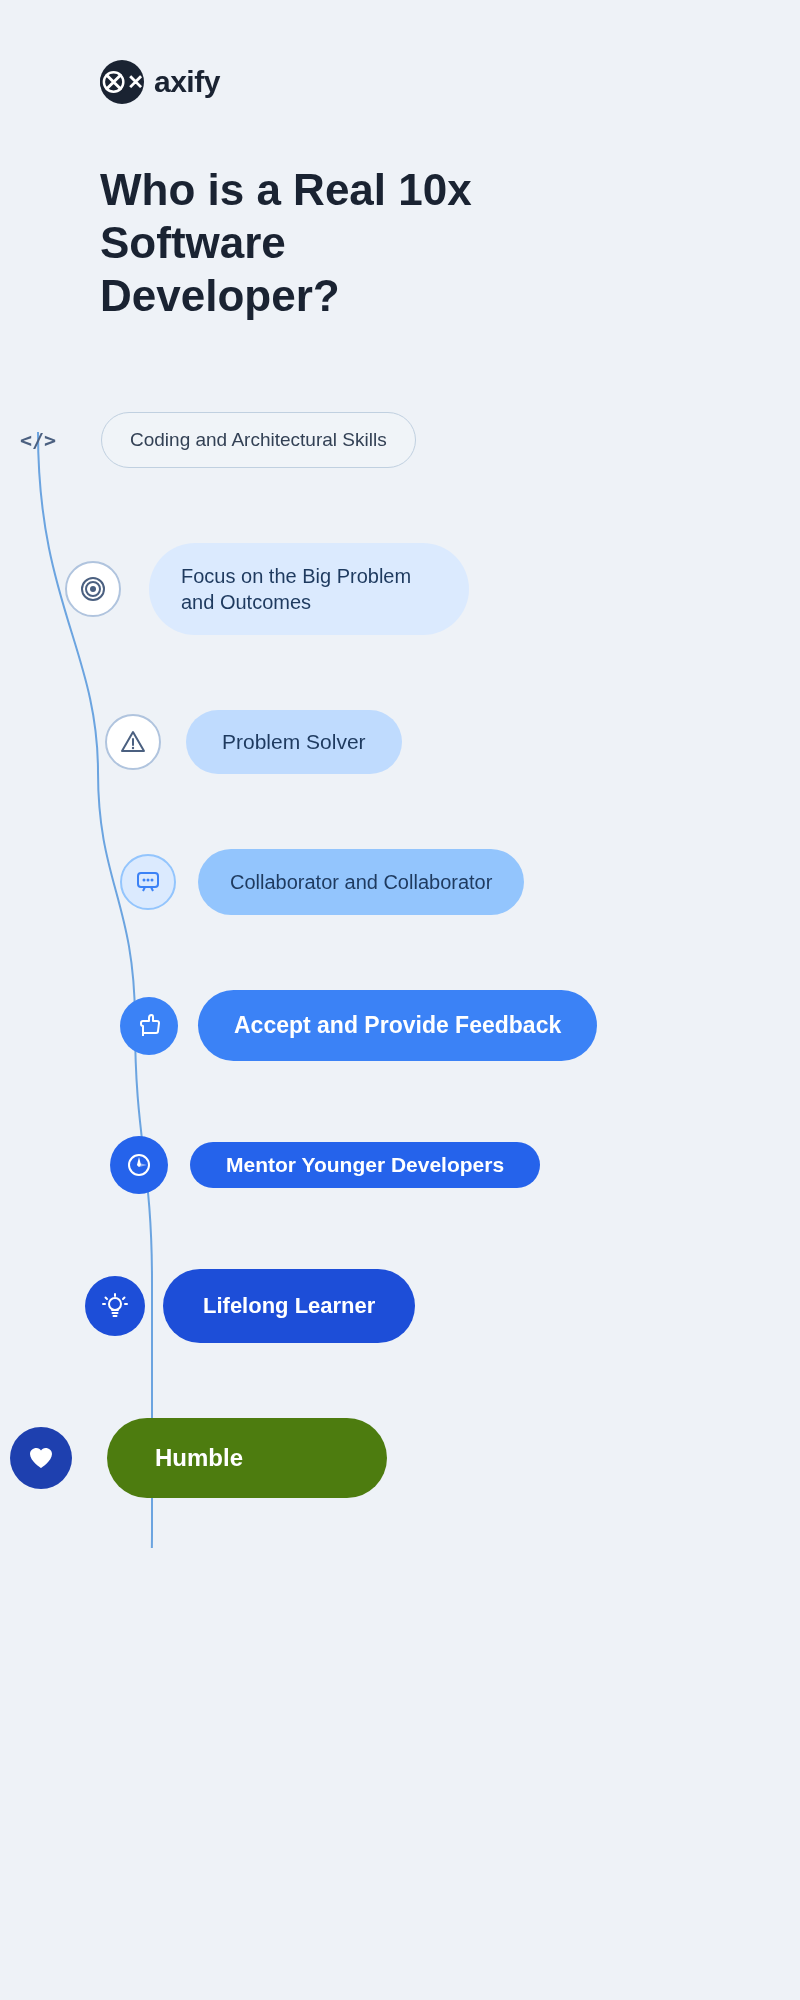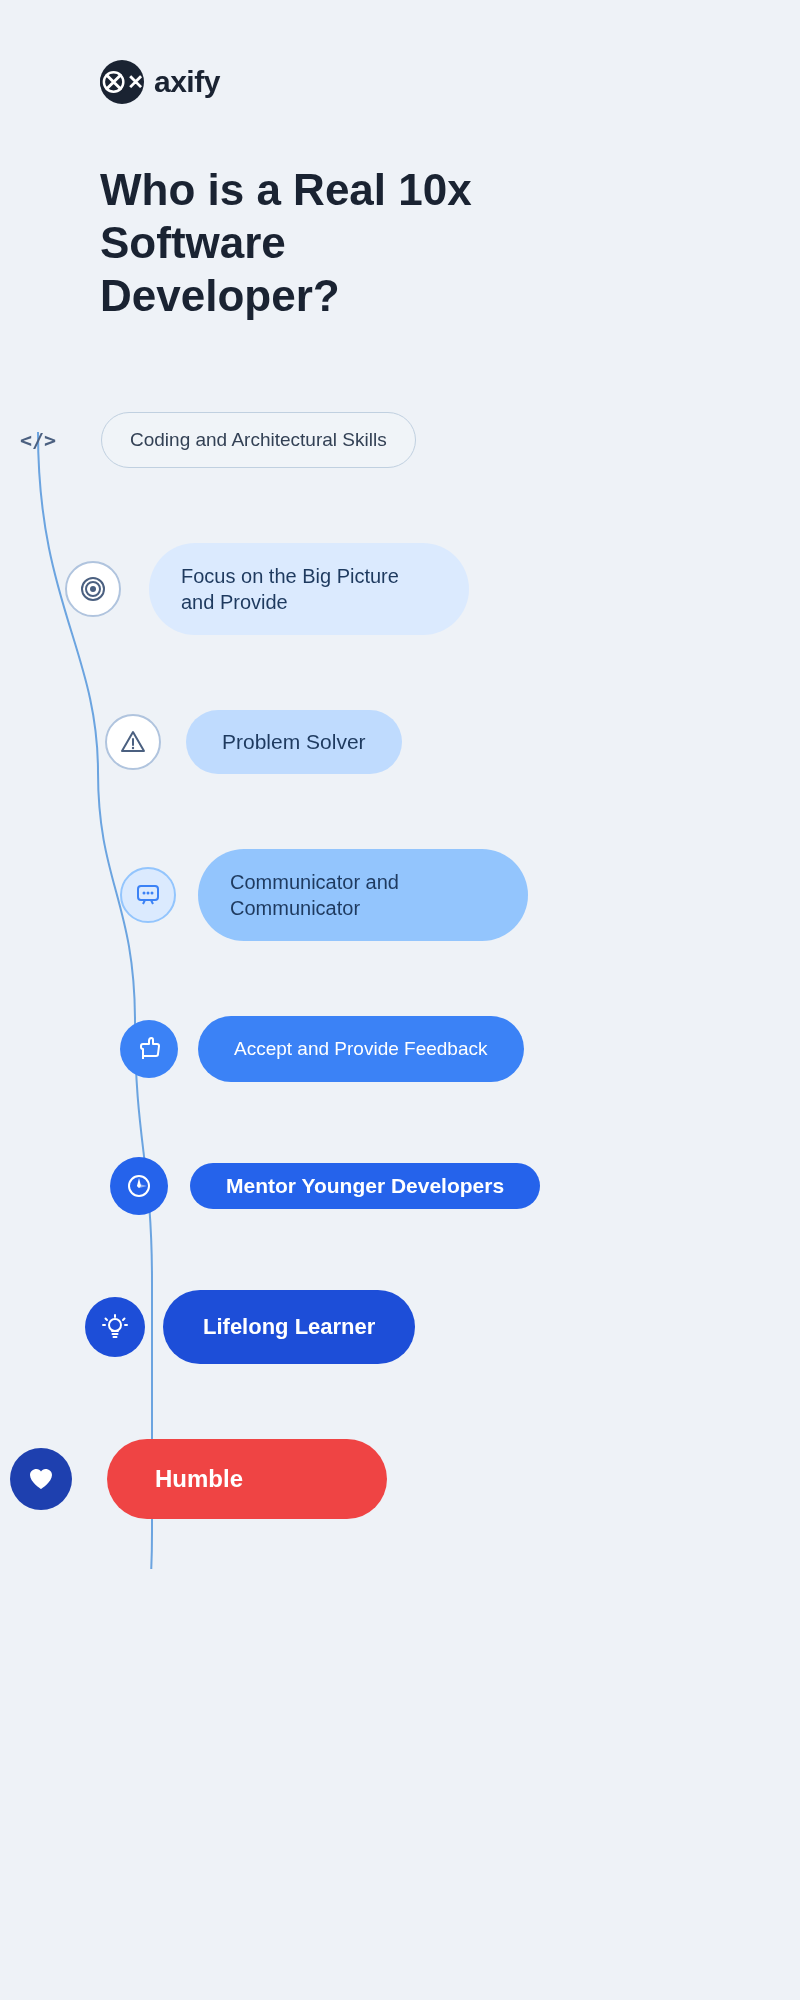--- a/index.html
+++ b/index.html
@@ -119,21 +119,21 @@
     </div>
 
     <div style="display:flex; align-items:center; margin-bottom:75px; position:relative; z-index:2; padding-left:65px;">
       <div style="width:56px;height:56px;border-radius:50%;background:white;border:2px solid #b0c4de;display:flex;align-items:center;justify-content:center;flex-shrink:0;">
         <svg width="26" height="26" viewBox="0 0 26 26" fill="none">
           <circle cx="13" cy="13" r="11" stroke="#4b6080" stroke-width="2"></circle>
           <circle cx="13" cy="13" r="7" stroke="#4b6080" stroke-width="2"></circle>
           <circle cx="13" cy="13" r="3" fill="#4b6080"></circle>
         </svg>
       </div>
-      <div style="background:#dbeafe;border-radius:50px;padding:20px 32px;margin-left:28px;font-size:20px;font-weight:500;color:#1e3a5f;line-height:1.3;max-width:320px;">Focus on the Big Picture and Provide</div>
+      <div style="background:#dbeafe;border-radius:50px;padding:20px 32px;margin-left:28px;font-size:20px;font-weight:500;color:#1e3a5f;line-height:1.3;max-width:320px;">Focus on the Big Problem and Outcomes</div>
     </div>
 
     <div style="display:flex; align-items:center; margin-bottom:75px; position:relative; z-index:2; padding-left:105px;">
       <div style="width:56px;height:56px;border-radius:50%;background:white;border:2px solid #b0c4de;display:flex;align-items:center;justify-content:center;flex-shrink:0;">
         <svg width="26" height="26" viewBox="0 0 26 26" fill="none">
           <path d="M13 3 L24 22 L2 22 Z" stroke="#4b6080" stroke-width="2" fill="none" stroke-linejoin="round"></path>
           <line x1="13" y1="10" x2="13" y2="16" stroke="#4b6080" stroke-width="2" stroke-linecap="round"></line>
           <circle cx="13" cy="19" r="1.2" fill="#4b6080"></circle>
         </svg>
       </div>
@@ -143,30 +143,30 @@
     <div style="display:flex; align-items:center; margin-bottom:75px; position:relative; z-index:2; padding-left:120px;">
       <div style="width:56px;height:56px;border-radius:50%;background:#dbeafe;border:2px solid #93c5fd;display:flex;align-items:center;justify-content:center;flex-shrink:0;">
         <svg width="26" height="26" viewBox="0 0 26 26" fill="none">
           <rect x="3" y="4" width="20" height="14" rx="3" stroke="#3b82f6" stroke-width="2" fill="none"></rect>
           <path d="M8 22 L10 18 L16 18 L18 22" stroke="#3b82f6" stroke-width="2" fill="none" stroke-linejoin="round"></path>
           <circle cx="9" cy="11" r="1.5" fill="#3b82f6"></circle>
           <circle cx="13" cy="11" r="1.5" fill="#3b82f6"></circle>
           <circle cx="17" cy="11" r="1.5" fill="#3b82f6"></circle>
         </svg>
       </div>
-      <div style="background:#93c5fd;border-radius:50px;padding:20px 32px;margin-left:22px;font-size:20px;font-weight:500;color:#1e3a5f;line-height:1.3;max-width:330px;">Communicator and Communicator</div>
+      <div style="background:#93c5fd;border-radius:50px;padding:20px 32px;margin-left:22px;font-size:20px;font-weight:500;color:#1e3a5f;line-height:1.3;max-width:330px;">Collaborator and Collaborator</div>
     </div>
 
     <div style="display:flex; align-items:center; margin-bottom:75px; position:relative; z-index:2; padding-left:120px;">
       <div style="width:58px;height:58px;border-radius:50%;background:#3b82f6;display:flex;align-items:center;justify-content:center;flex-shrink:0;">
         <svg width="28" height="28" viewBox="0 0 28 28" fill="none">
           <path d="M8 24 L8 14 M8 14 C8 14, 6 14, 6 12 L6 11 C6 10, 7 9, 8 9 L14 9 L14 6 C14 4, 15 3, 16.5 3 C17.5 3, 18 3.8, 18 5 L18 9 L22 9 C23 9, 24 10, 24 11 L23 19 C23 20, 22 21, 21 21 L8 21 Z" stroke="white" stroke-width="2" fill="none" stroke-linejoin="round"></path>
         </svg>
       </div>
-      <div style="background:#3b82f6;border-radius:50px;padding:22px 36px;margin-left:20px;font-size:19px;font-weight:400;color:white;">Accept and Provide Feedback</div>
+      <div style="background:#3b82f6;border-radius:50px;padding:22px 36px;margin-left:20px;font-size:23px;font-weight:700;color:white;">Accept and Provide Feedback</div>
     </div>
 
     <div style="display:flex; align-items:center; margin-bottom:75px; position:relative; z-index:2; padding-left:110px;">
       <div style="width:58px;height:58px;border-radius:50%;background:#2563eb;display:flex;align-items:center;justify-content:center;flex-shrink:0;">
         <svg width="26" height="26" viewBox="0 0 26 26" fill="none">
           <circle cx="13" cy="13" r="10" stroke="white" stroke-width="2"></circle>
           <path d="M13 5 L15 13 L13 15 L11 13 Z" fill="white"></path>
           <path d="M21 13 L13 11 L11 13 L13 15 Z" fill="rgba(255,255,255,0.5)"></path>
         </svg>
       </div>
@@ -187,19 +187,19 @@
       </div>
       <div style="background:#1d4ed8;border-radius:50px;padding:24px 40px;margin-left:18px;font-size:22px;font-weight:700;color:white;">Lifelong Learner</div>
     </div>
 
     <div style="display:flex; align-items:center; margin-bottom:40px; position:relative; z-index:2; padding-left:10px;">
       <div style="width:62px;height:62px;border-radius:50%;background:#1e40af;display:flex;align-items:center;justify-content:center;flex-shrink:0;">
         <svg width="30" height="30" viewBox="0 0 30 30" fill="none">
           <path d="M15 25 C15 25, 4 18, 4 11 C4 7.5, 7 5, 10.5 5 C12.5 5, 14 6, 15 7.5 C16 6, 17.5 5, 19.5 5 C23 5, 26 7.5, 26 11 C26 18, 15 25, 15 25 Z" fill="white" stroke="none"></path>
         </svg>
       </div>
-      <div style="background:#ef4444;border-radius:50px;padding:26px 48px;margin-left:35px;font-size:24px;font-weight:700;color:white;min-width:280px;">Humble</div>
+      <div style="background:#4d7c0f;border-radius:50px;padding:26px 48px;margin-left:35px;font-size:24px;font-weight:700;color:white;min-width:280px;">Humble</div>
     </div>
 
   </div>
 
 
 </div>
 
 </body></html>

